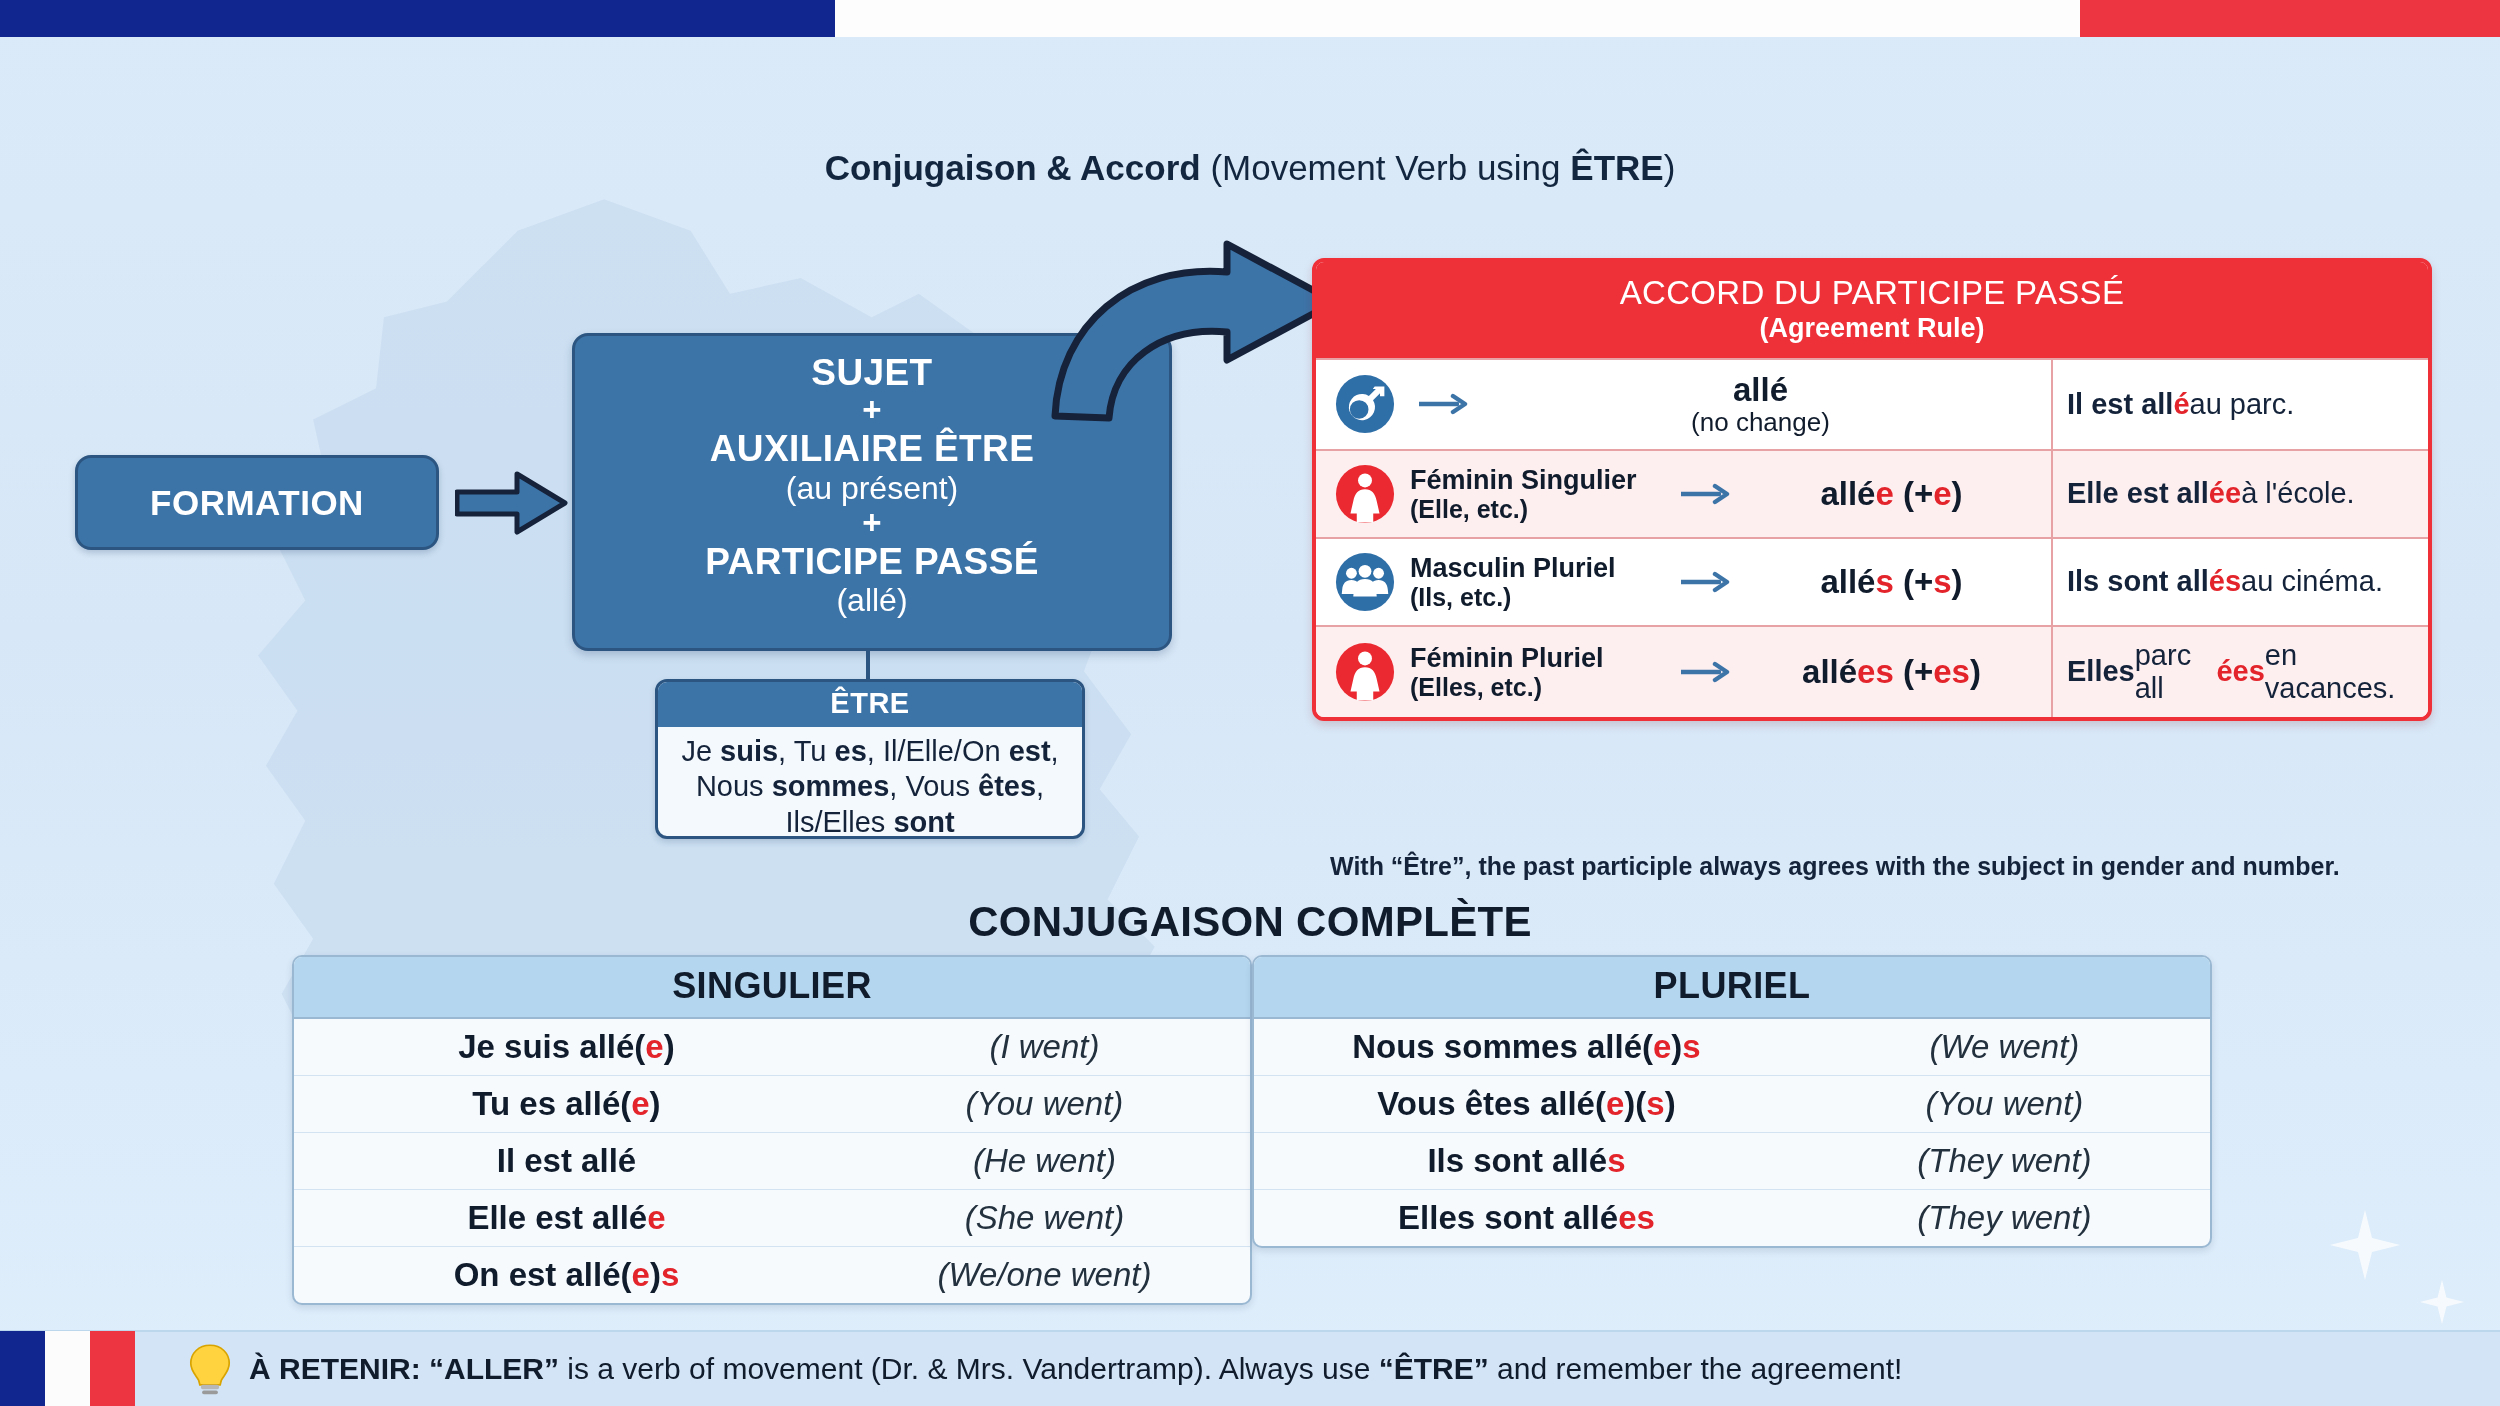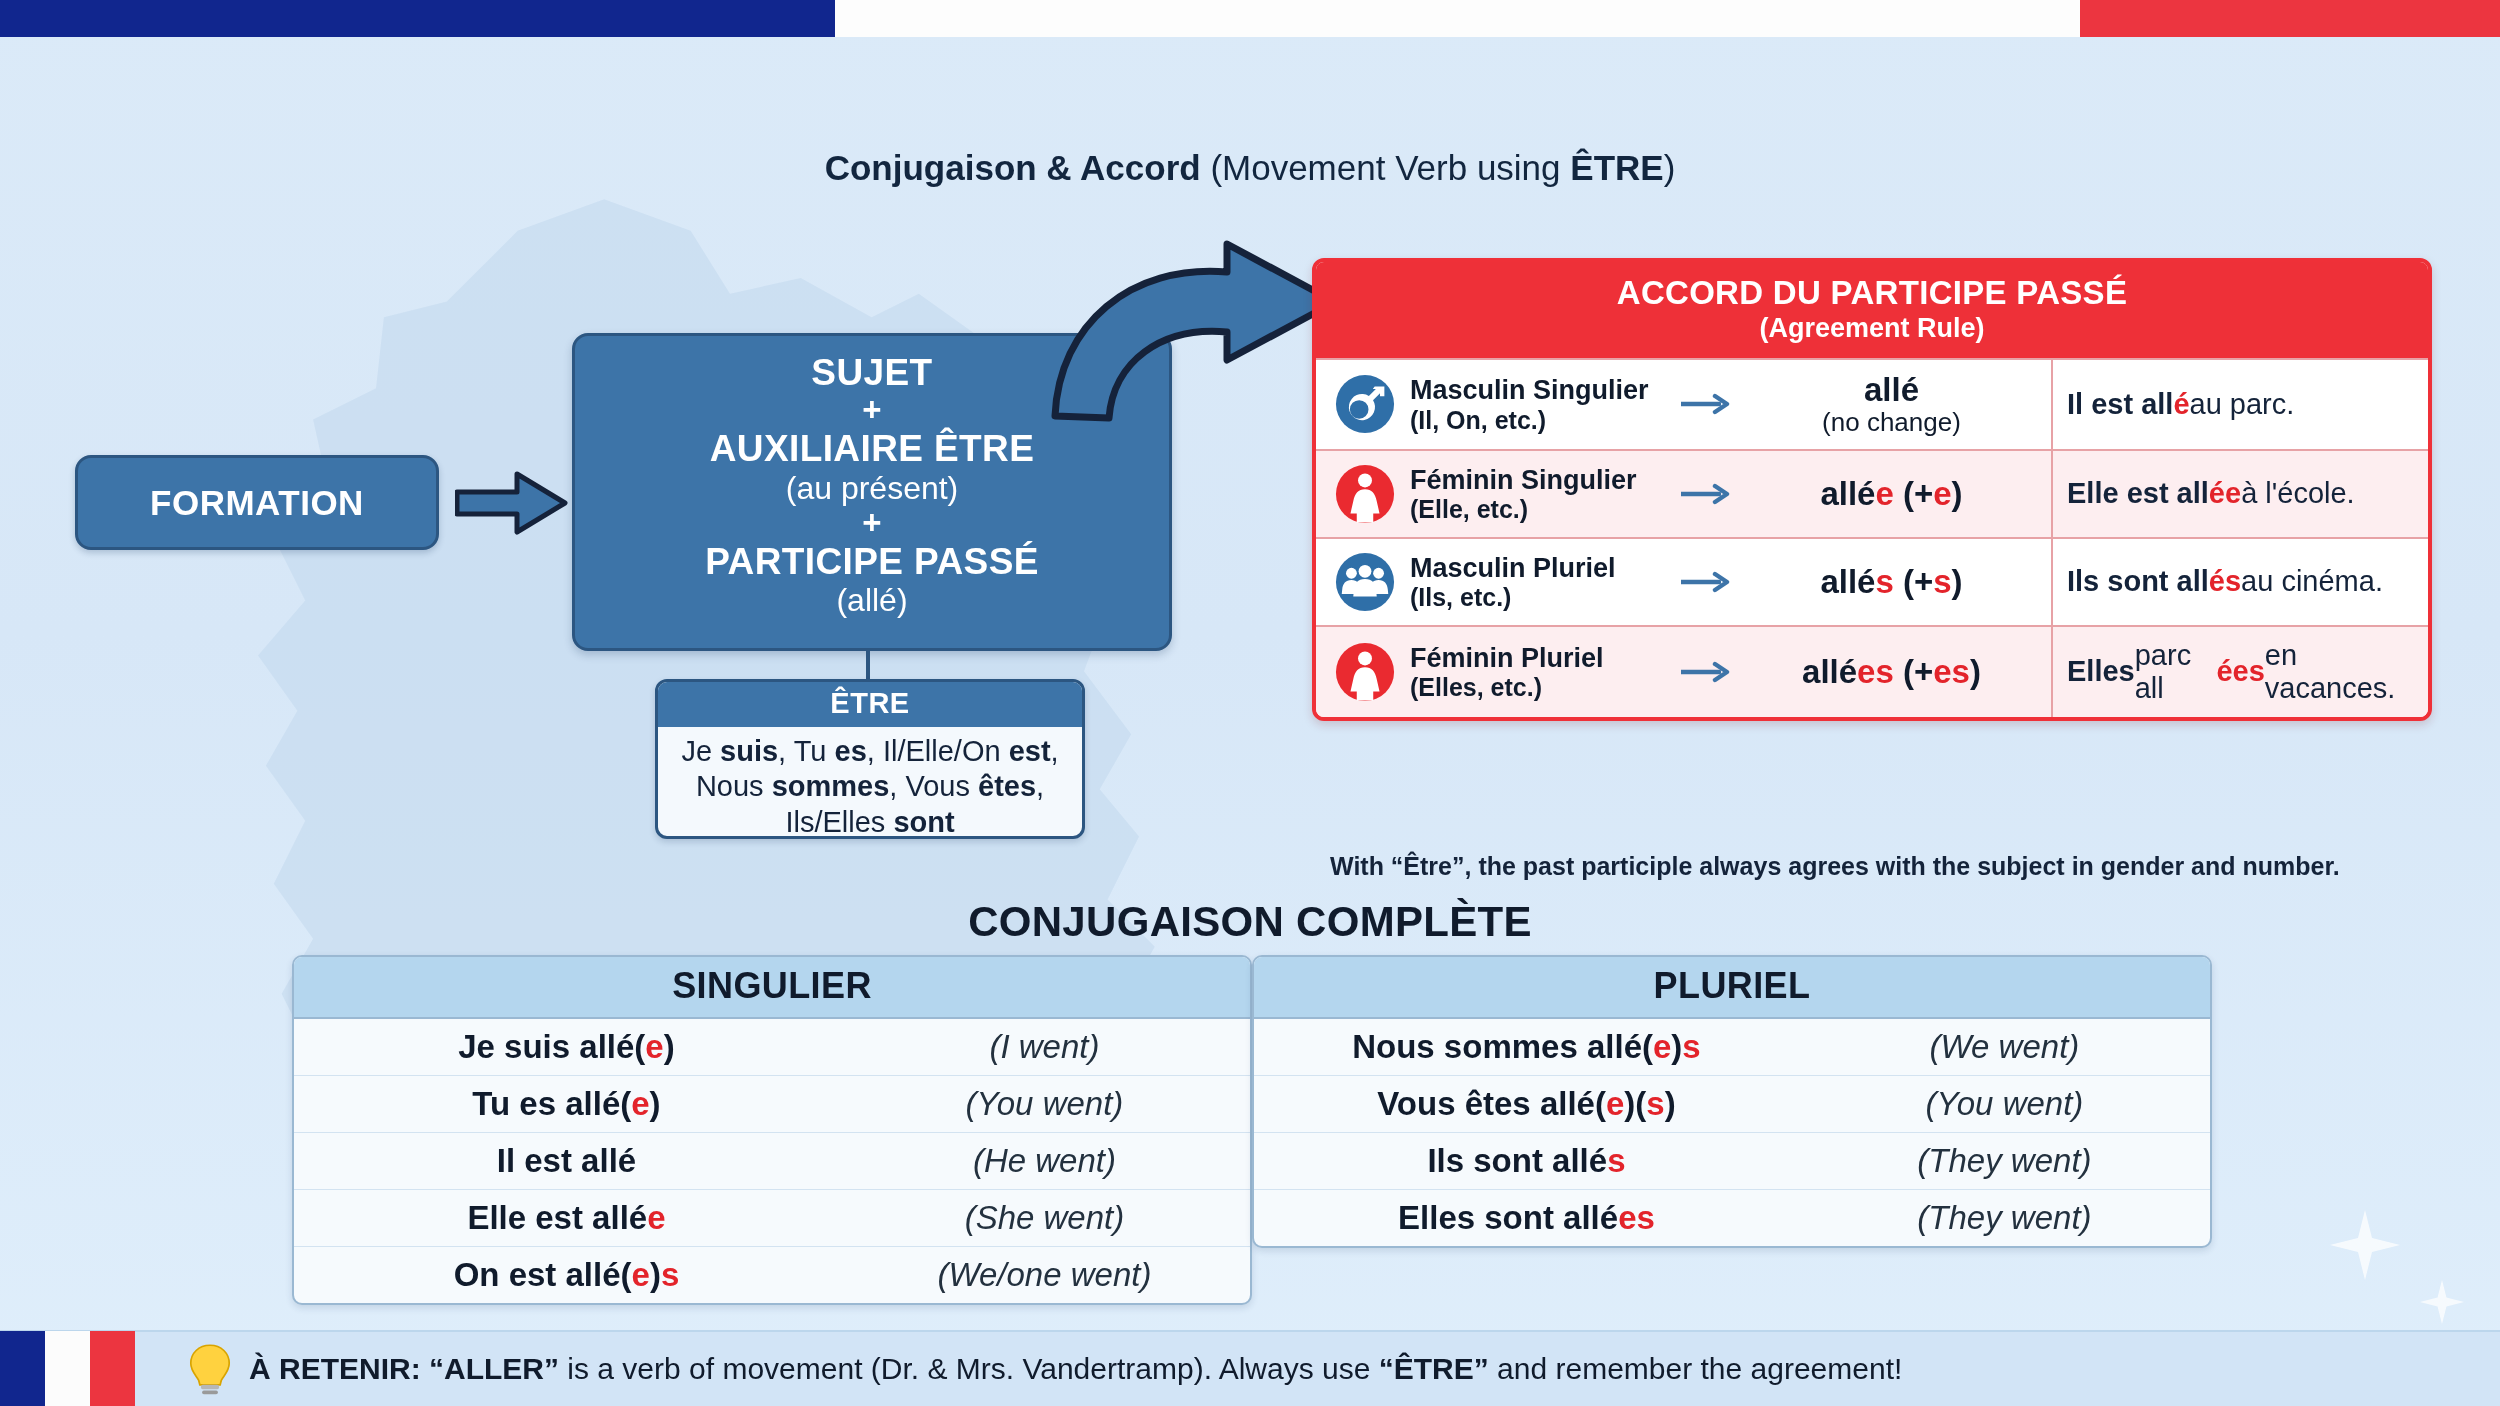--- a/index.html
+++ b/index.html
@@ -86,21 +86,21 @@
   
   #curve-arrow { position:absolute; left:1035px; top:228px; width:330px; height:195px; }
 
   
   #accord-panel {
     position:absolute; left:1312px; top:258px; width:1120px;
     border:4px solid #ef3038; border-radius:12px; overflow:hidden;
     background:#fff; box-shadow:0 4px 10px rgba(120,20,30,.18);
   }
   #accord-head { background:#ee3038; color:#fff; text-align:center; padding:12px 0 14px; }
-  #accord-head .h1 { font-size:33px; font-weight:700; letter-spacing:.3px; }
+  #accord-head .h1 { font-size:33px; font-weight:400; letter-spacing:.3px; }
   #accord-head .h2 { font-size:27px; font-weight:700; margin-top:1px; }
 
   .accord-row { display:flex; align-items:stretch; border-top:2px solid #e7a2a6; }
   .accord-row.even { background:#fff; }
   .accord-row.odd  { background:#fdeef0; }
   .accord-left { width:735px; display:flex; align-items:center; padding:12px 10px 12px 18px; }
   .accord-right { flex:1; display:flex; align-items:center; padding:12px 14px; border-left:2px solid #e7a2a6;
                   font-size:29px; color:#14233a; }
   .gicon { width:62px; height:62px; flex:0 0 62px; margin-right:14px; }
   .glabel { width:262px; font-size:27px; font-weight:800; color:#101b2c; line-height:1.13; }
@@ -226,24 +226,20 @@
     </div>
     <div id="accord-rows">
         <div class="accord-row even">
           <div class="accord-left">
             <svg viewBox="0 0 64 64" class="gicon">
               <circle cx="32" cy="32" r="30" fill="#2f6fa8"></circle>
               <g fill="#ffffff">
                 <path d="M42 14 h10 v10 h-4.5 v-3.2 l-7.2 7.2 a13.5 13.5 0 1 1 -4.3 -4.3 l7.2 -7.2 h-3.2 z M26 28 a9.6 9.6 0 1 0 0 19.2 a9.6 9.6 0 0 0 0 -19.2 z"></path>
               </g>
             </svg>
-            <div class="glabel">
-              <div>Masculin Singulier</div>
-              <div class="sm">(Il, On, etc.)</div>
-            </div>
             <div class="rarrow">
               <svg viewBox="0 0 52 26" width="52" height="26">
                 <path d="M0 13 H38 M34 5 L46 13 L34 21" stroke="#3d74a8" stroke-width="4.4" fill="none" stroke-linecap="round" stroke-linejoin="round"></path>
               </svg>
             </div>
             <div class="gform"><span>allé</span><span class="nochange">(no change)</span></div>
           </div>
           <div class="accord-right">
             <b>Il est all</b>
             <b class="red">é</b>

